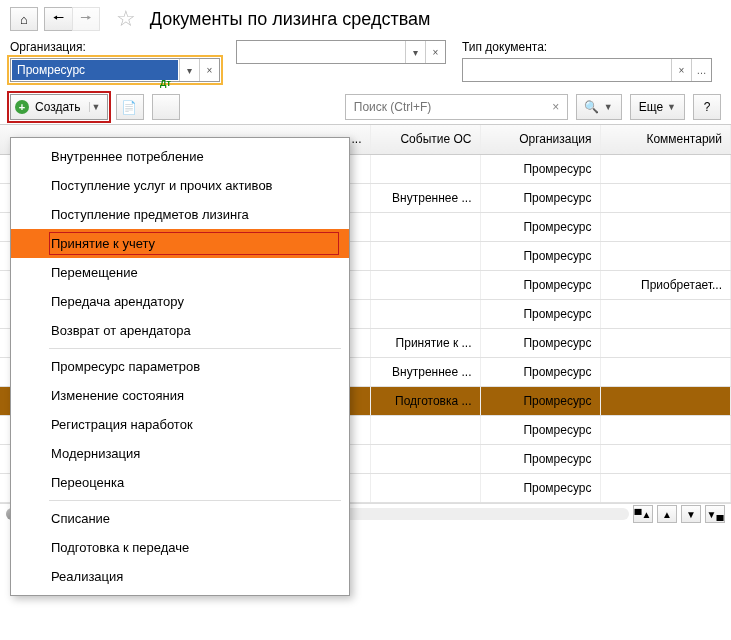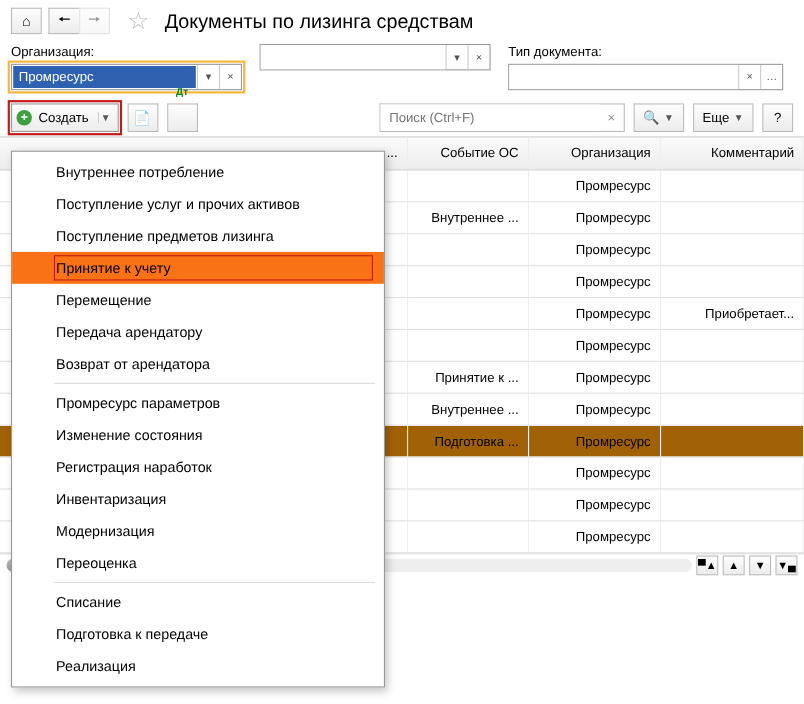--- a/index.html
+++ b/index.html
@@ -405,20 +405,19 @@
     <div class="menu-item">Поступление услуг и прочих активов</div>
     <div class="menu-item">Поступление предметов лизинга</div>
     <div class="menu-item selected">Принятие к учету<div class="inner-outline"></div></div>
     <div class="menu-item">Перемещение</div>
     <div class="menu-item">Передача арендатору</div>
     <div class="menu-item">Возврат от арендатора</div>
     <div class="menu-divider"></div>
     <div class="menu-item">Промресурс параметров</div>
     <div class="menu-item">Изменение состояния</div>
     <div class="menu-item">Регистрация наработок</div>
-    <div class="menu-item">Инвентаризация</div>
     <div class="menu-item">Модернизация</div>
     <div class="menu-item">Переоценка</div>
     <div class="menu-divider"></div>
     <div class="menu-item">Списание</div>
     <div class="menu-item">Подготовка к передаче</div>
     <div class="menu-item">Реализация</div>
   </div>
 
 </body></html>

